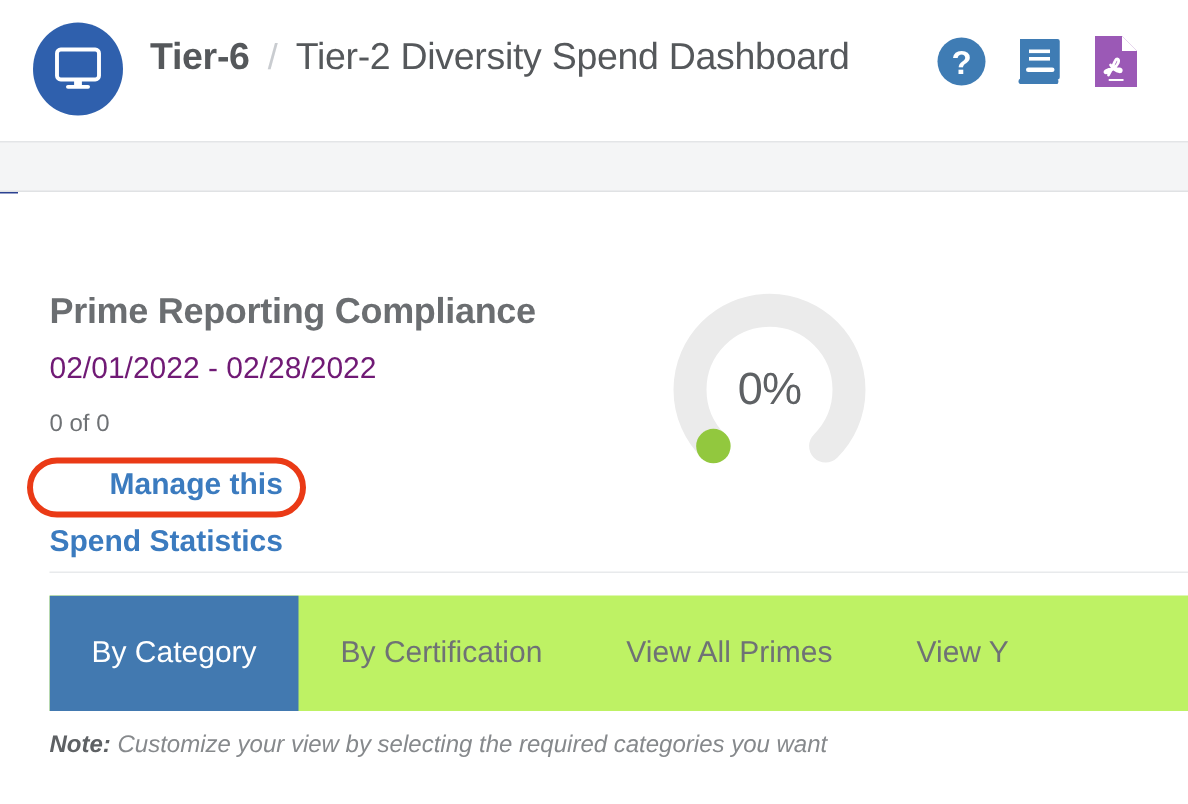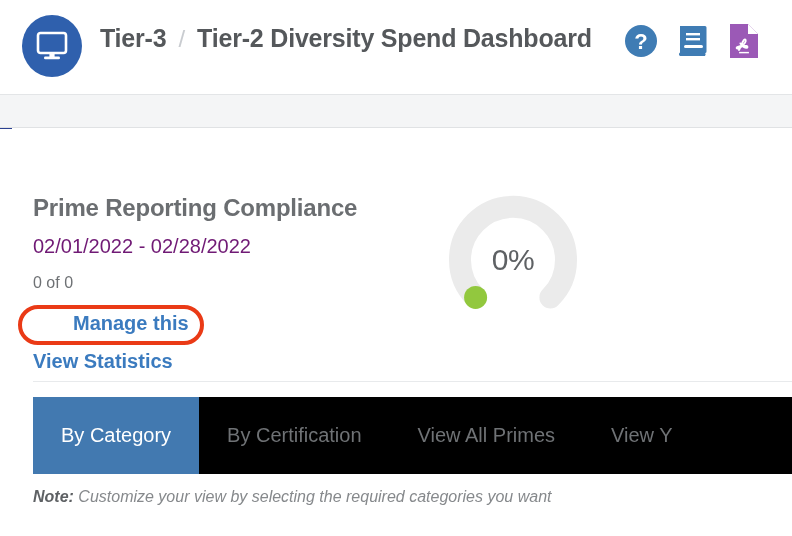--- a/index.html
+++ b/index.html
@@ -75,21 +75,21 @@
   }
   .crumb-sep {
     font-size: 24px;
     color: #c9ccd0;
     margin: 0 12px;
     font-weight: 400;
   }
   .crumb-current {
     font-size: 25px;
     color: #55585b;
-    font-weight: 700;
+    font-weight: 400;
     letter-spacing: -0.2px;
     text-align: center;
   }
 
   .header-icons {
     position: absolute;
     left: 624px;
     top: 23px;
     display: flex;
     align-items: center;
@@ -219,21 +219,21 @@
     background: #e8eaec;
   }
 
   
   .tabbar {
     position: absolute;
     left: 33px;
     top: 268px;
     width: 759px;
     height: 77px;
-    background: #000000;
+    background: #bef264;
     display: flex;
     align-items: stretch;
     overflow: hidden;
   }
   .tab {
     display: flex;
     align-items: center;
     justify-content: center;
     padding: 0 28px;
     font-size: 20px;
@@ -277,21 +277,21 @@
       <span>
         <svg width="32" height="30" viewBox="0 0 32 30" aria-hidden="true">
           <rect x="2" y="2" width="28" height="20" rx="2.5" ry="2.5" fill="none" stroke="#ffffff" stroke-width="2.6"></rect>
           <rect x="13.4" y="22" width="5.2" height="4" fill="#ffffff"></rect>
           <rect x="8" y="25.6" width="16" height="2.6" rx="1.3" fill="#ffffff"></rect>
         </svg>
       </span>
     </div>
 
     <div class="breadcrumb">
-      <span class="crumb-root">Tier-3</span>
+      <span class="crumb-root">Tier-6</span>
       <span class="crumb-sep">/</span>
       <span class="crumb-current">Tier-2 Diversity Spend Dashboard</span>
     </div>
 
     <div class="header-icons">
 
       <span class="hicon">
         <svg width="34" height="34" viewBox="0 0 34 34" aria-hidden="true">
           <circle cx="17" cy="17" r="16" fill="#3f7cb4"></circle>
           <text x="17" y="25" text-anchor="middle" font-family="Liberation Sans, sans-serif" font-size="22" font-weight="bold" fill="#ffffff">?</text>
@@ -331,21 +331,21 @@
     <div class="summary-title">Prime Reporting Compliance</div>
 
     <div class="summary-date">02/01/2022 - 02/28/2022</div>
 
     <div class="summary-count">0 of 0</div>
 
     <a class="link-manage">Manage this</a>
 
     <div class="annot-oval"></div>
 
-    <a class="link-stats">View Statistics</a>
+    <a class="link-stats">Spend Statistics</a>
 
     <div class="gauge">
       <svg width="152" height="152" viewBox="0 0 152 152" aria-hidden="true">
         <path d="M 38.6 113.4 A 53 53 0 1 1 113.4 113.4" fill="none" stroke="#ebebeb" stroke-width="22" stroke-linecap="round"></path>
         <circle cx="38.6" cy="113.4" r="11.5" fill="#92c83e"></circle>
       </svg>
       <div class="gauge-value">0%</div>
     </div>
 
     <div class="card-divider"></div>

